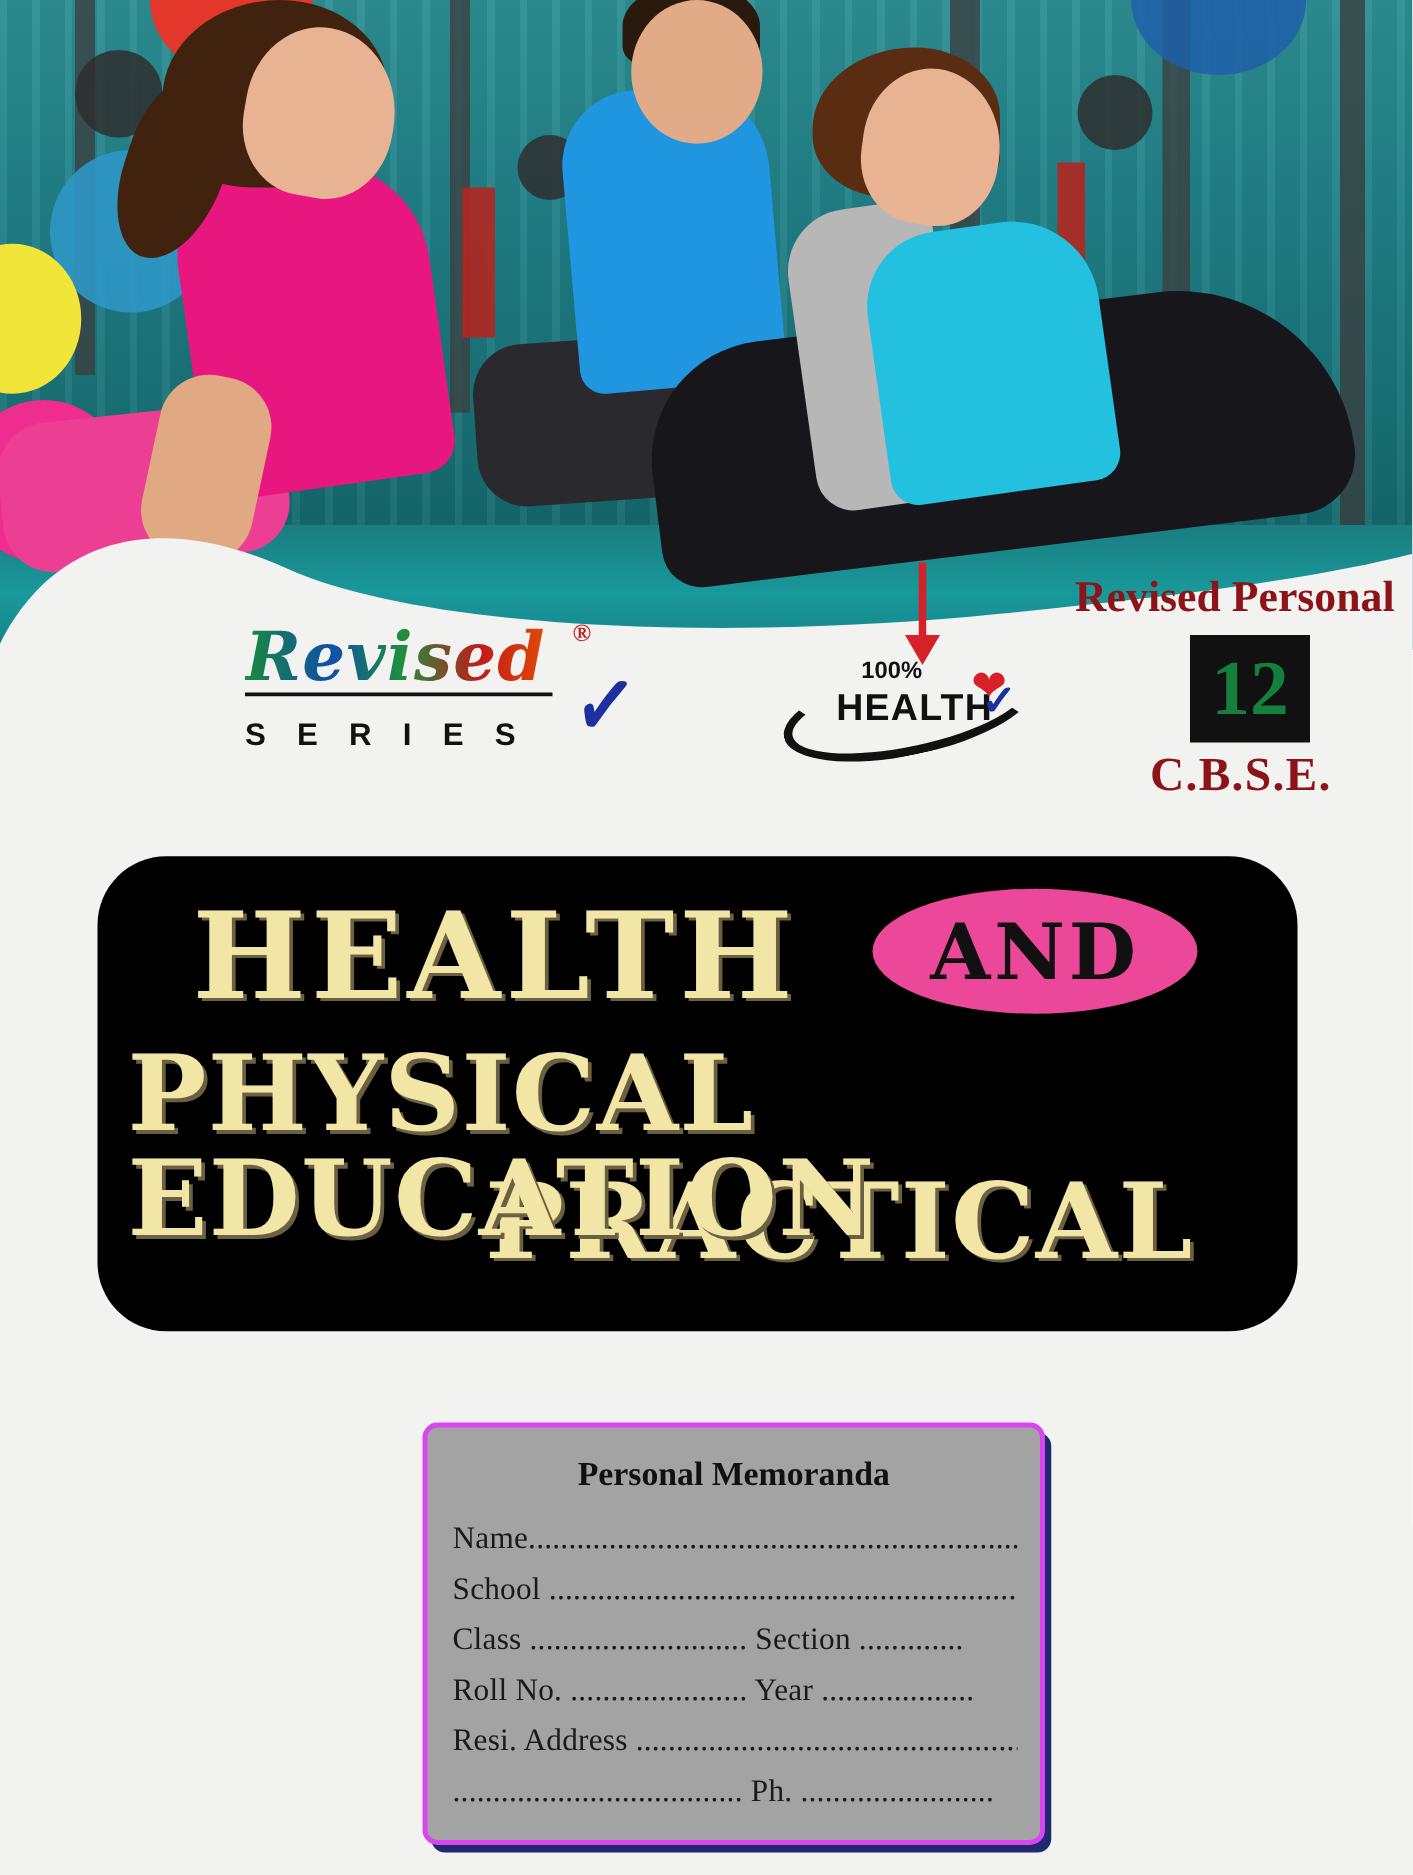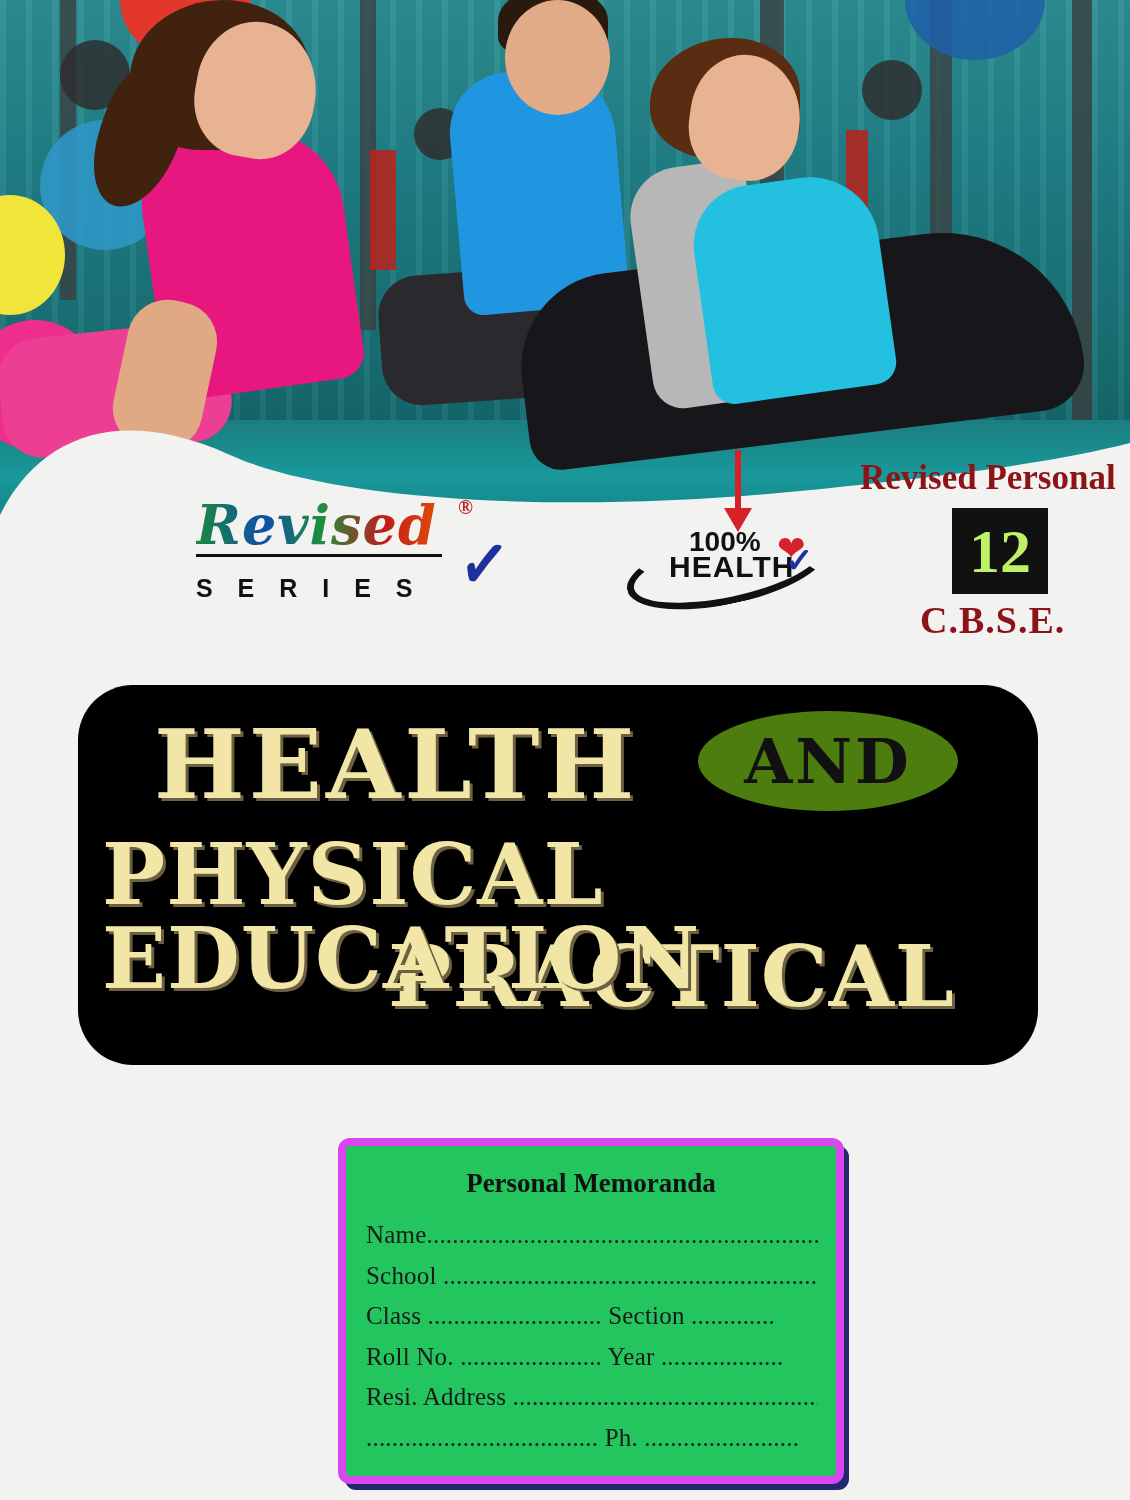--- a/index.html
+++ b/index.html
@@ -310,21 +310,21 @@
     border-radius: 50%;
     border-right-color: transparent;
     border-top-color: transparent;
     transform: rotate(-12deg);
   }
   .marks-100 {
     position: absolute;
     left: 64px; top: -2px;
     font-family: "Liberation Sans", sans-serif;
     font-weight: bold;
-    font-size: 28px;
+    font-size: 19px;
     color: #111;
   }
   .marks-word {
     position: absolute;
     left: 44px; top: 22px;
     font-family: "Liberation Sans", sans-serif;
     font-weight: bold;
     font-size: 30px;
     letter-spacing: 1px;
     color: #111;
@@ -369,21 +369,21 @@
     color: #8c1418;
     white-space: nowrap;
   }
   .class-box {
     position: absolute;
     left: 952px;
     top: 68px;
     width: 96px;
     height: 86px;
     background: #111;
-    color: #bef264;
+    color: #15803d;
     font-family: "Liberation Serif", serif;
     font-weight: bold;
     font-size: 62px;
     display: flex;
     align-items: center;
     justify-content: center;
   }
   .board {
     position: absolute;
     left: 920px;
@@ -418,21 +418,21 @@
     top: 32px;
     font-size: 96px;
     letter-spacing: 4px;
   }
   .and-oval {
     position: absolute;
     left: 620px;
     top: 26px;
     width: 260px;
     height: 100px;
-    background: #4d7c0f;
+    background: #ec4899;
     border-radius: 50%;
     display: flex;
     align-items: center;
     justify-content: center;
   }
   .and-oval span {
     font-family: "DejaVu Serif", serif;
     font-weight: bold;
     font-size: 62px;
     color: #111;
@@ -451,23 +451,23 @@
     letter-spacing: 1px;
   }
 
   
   .memo {
     position: absolute;
     left: 338px;
     top: 1138px;
     width: 490px;
     height: 330px;
-    border: 8px solid #d946ef;
+    border: 4px solid #d946ef;
     border-radius: 12px;
-    background: #22c55e;
+    background: #a3a3a3;
     box-shadow: 6px 7px 0 -1px #1f2a6e;
   }
   .memo-title {
     text-align: center;
     font-family: "Liberation Serif", serif;
     font-weight: bold;
     font-size: 27px;
     color: #111;
     margin-top: 22px;
   }

